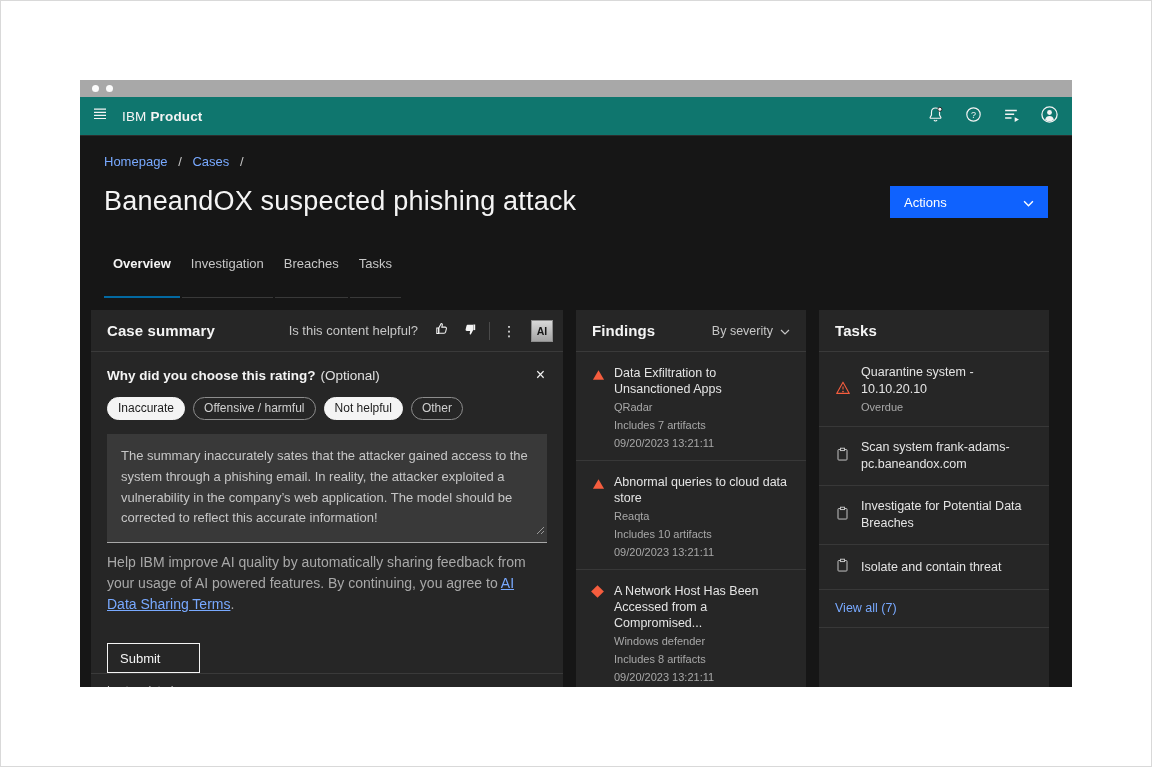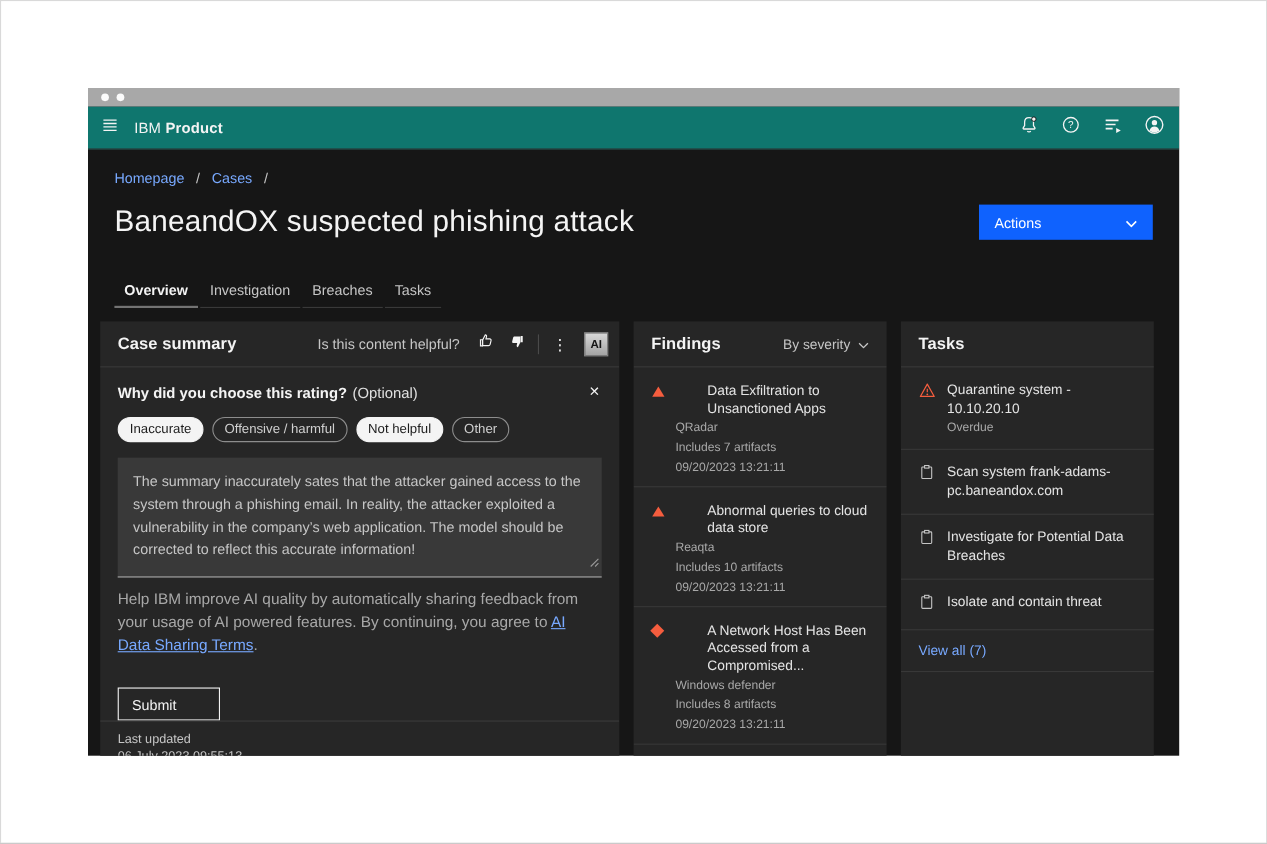--- a/index.html
+++ b/index.html
@@ -37,21 +37,21 @@
   .actions-btn {
     width:158px; height:32px; background:#0f62fe; color:#ffffff; border:none;
     display:flex; align-items:center; justify-content:space-between;
     padding:0 14px; font-size:13px; cursor:pointer; margin-top:2px; flex:none;
     font-family:Liberation Sans, sans-serif;
   }
 
   
   .tabs { display:flex; margin:33px 24px 0; }
   .tab { font-size:13px; color:#c6c6c6; padding:5px 9px 8px; margin-right:2px; border-bottom:1px solid #393939; cursor:pointer; }
-  .tab.selected { color:#f4f4f4; font-weight:700; border-bottom:2px solid #737373; padding-bottom:7px;text-align:center; }
+  .tab.selected { color:#f4f4f4; font-weight:700; border-bottom:2px solid #0369a1; padding-bottom:25px;text-align:center; }
 
   
   .cards { display:flex; gap:13px; margin:12px 23px 0 11px; height:397px; overflow:hidden; }
   .card { background:#262626; overflow:hidden; display:flex; flex-direction:column; }
   .card-sum  { flex:0 0 472px; }
   .card-find { flex:0 0 230px; }
   .card-tasks{ flex:0 0 230px; }
   .card-header {
     min-height:42px; display:flex; align-items:center;
     padding:0 10px 0 16px; border-bottom:1px solid #3a3a3a; flex:none;
@@ -99,32 +99,32 @@
   }
   .sum-footer { margin-top:auto; border-top:1px solid #3a3a3a; padding:8px 16px 12px; flex:none; }
   .sum-footer-label, .sum-footer-value { font-size:11.5px; color:#c6c6c6; line-height:16px; }
 
   
   .sort-btn { margin-left:auto; display:flex; align-items:center; gap:7px; color:#c6c6c6; font-size:12.5px; cursor:pointer; padding-right:6px; }
   .finding-item { display:flex; padding:13px 10px 9px 16px; cursor:pointer; }
   .finding-item + .finding-item { border-top:1px solid #383838; }
   .sev-icon { width:22px; flex:none; padding-top:2px; }
   .finding-body { flex:1; min-width:0; }
-  .finding-title { font-size:12.5px; color:#e4e4e4; line-height:16px;margin-left:29px; }
+  .finding-title { font-size:12.5px; color:#e4e4e4; line-height:16px; }
   .finding-sub { font-size:11px; color:#a8a8a8; line-height:15px; margin-top:3px; }
   .sev-diamond { width:9px; height:9px; background:#f55d3e; transform:rotate(45deg); margin:2px 0 0 1px; }
 
   
   .task-stats { display:flex; padding:15px 16px 16px; border-bottom:1px solid #383838; flex:none; }
   .stat-col { flex:1; min-width:0; }
   .stat-label { font-size:12.5px; color:#c6c6c6; }
   .stat-value-row { margin-top:7px; color:#f4f4f4; font-weight:300; }
   .stat-big { font-size:34px; line-height:40px; }
   .stat-small { font-size:19px; margin-left:1px; }
-  .task-item { display:flex; padding:12px 10px 12px 16px; cursor:pointer; }
+  .task-item { display:flex; padding:12px 10px 12px 16px; cursor:pointer;align-items:center; }
   .task-item + .task-item { border-top:1px solid #383838; }
   .task-icon { width:26px; flex:none; padding-top:1px; }
   .task-body { flex:1; min-width:0; }
   .task-title { font-size:12.5px; color:#e4e4e4; line-height:17px; }
   .task-sub { font-size:11px; color:#a8a8a8; line-height:14px; margin-top:2px; }
   .view-all { padding:11px 16px 12px; border-top:1px solid #383838; border-bottom:1px solid #383838; font-size:12.5px; color:#78a9ff; cursor:pointer; }
 </style>
 </head>
 <body>
 

